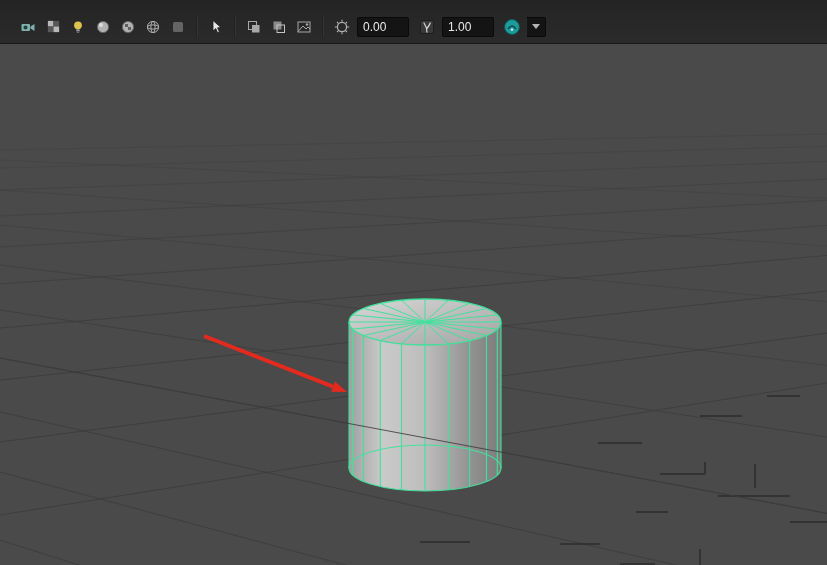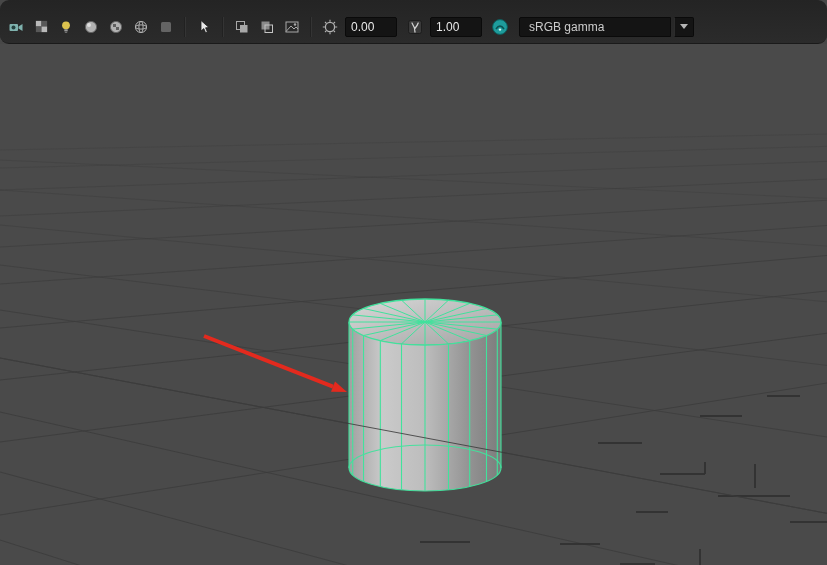--- a/index.html
+++ b/index.html
@@ -8,23 +8,22 @@
     background:#474747;
     font-family:"Liberation Sans",sans-serif;
     -webkit-font-smoothing:antialiased;
   }
   
   .toolbar{
     height:44px;box-sizing:border-box;
     background:linear-gradient(#242424,#2b2b2b);
     border-bottom:1px solid #1a1a1a;
     display:flex;align-items:center;
-    padding:10px 5px 0 5px;
+    padding:10px 5px 0 17px;
     gap:3px;
-    border-radius:9px;
   }
   .tb-btn{
     width:22px;height:22px;flex:0 0 auto;
     display:flex;align-items:center;justify-content:center;
     background:transparent;border:0;padding:0;margin:0;
     border-radius:2px;cursor:default;
   }
   .tb-btn svg{display:block;}
   .sep{
     width:2px;height:20px;flex:0 0 auto;margin:0 4px;
@@ -168,23 +167,20 @@
   <input class="num-field" value="1.00" style="">
 
   <button class="tb-btn">
     <svg width="18" height="18" viewBox="0 0 18 18">
       <circle cx="9" cy="9" r="7.4" fill="#1e9c9c" stroke="#0d5c5c"></circle>
       <path d="M5 11 Q9 4.8 13 11" stroke="#0b4f4f" fill="none" stroke-width="1.5"></path>
       <circle cx="9" cy="11.6" r="1.2" fill="#d9f3f3"></circle>
     </svg>
   </button>
 
-  <div class="dropdown">
-    <span>sRGB gamma</span>
-  </div>
   <div class="drop-arrow">
     <span class="tri-down"></span>
   </div>
 
 </div>
 
 <div class="viewport">
   <svg id="scene" width="827" height="521" viewBox="0 0 827 521">
     <defs>
       <linearGradient id="bodyGrad" x1="0" y1="0" x2="1" y2="0">

